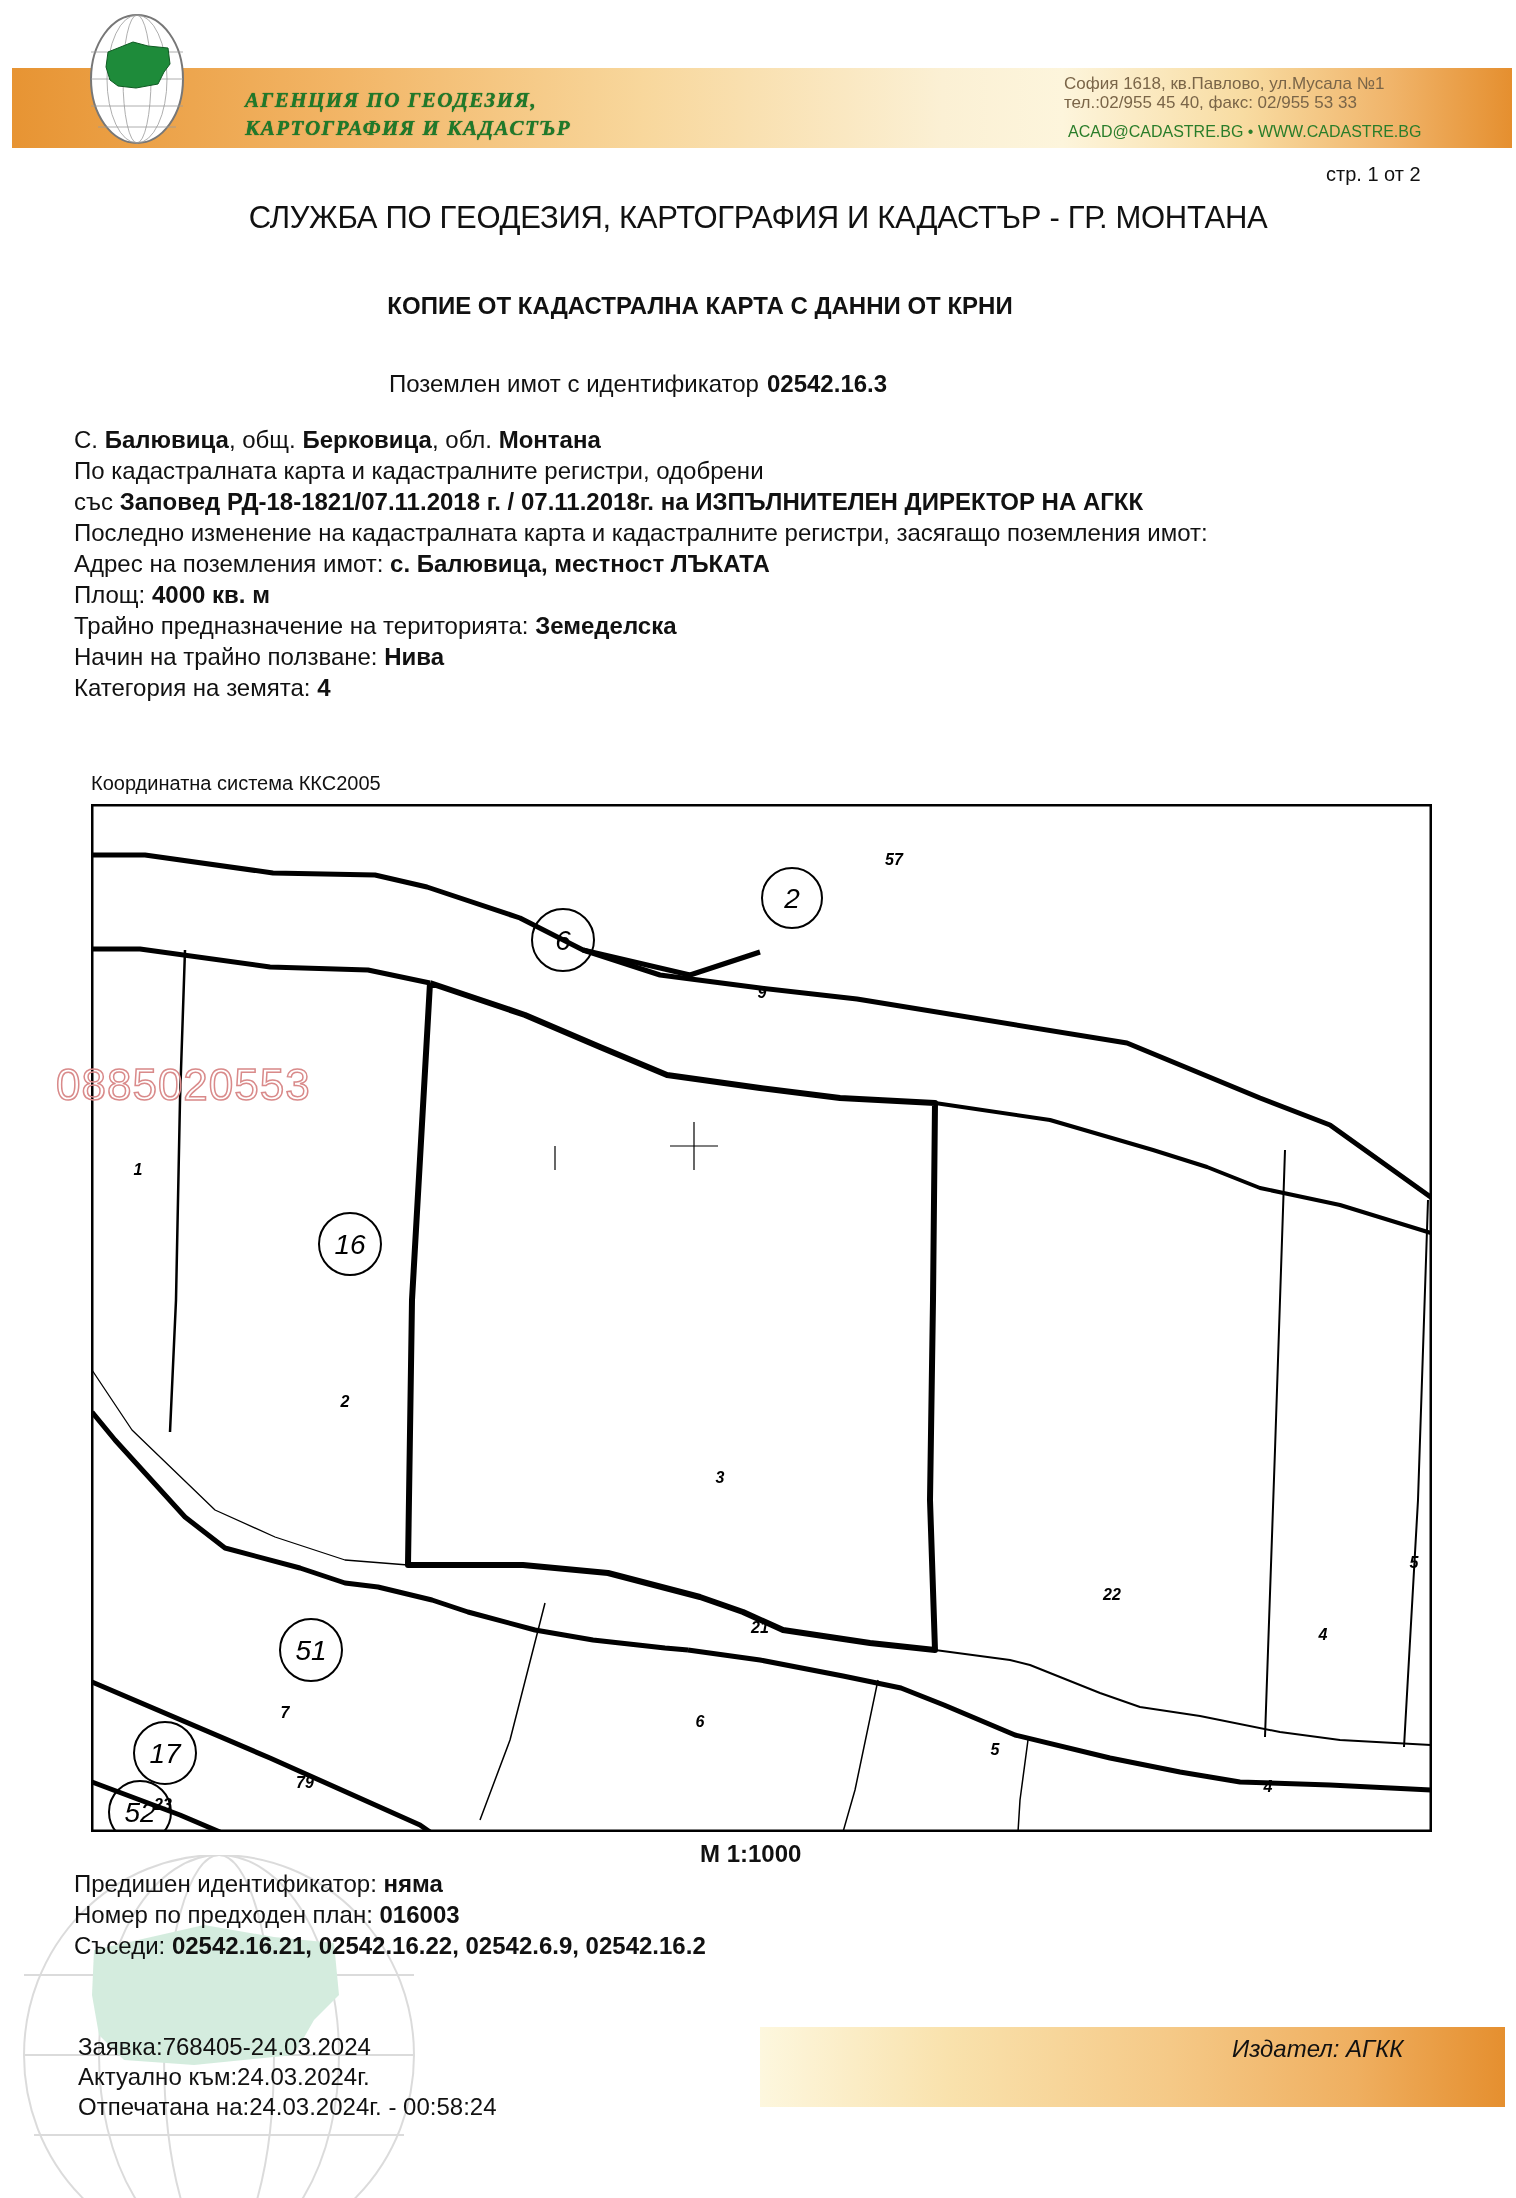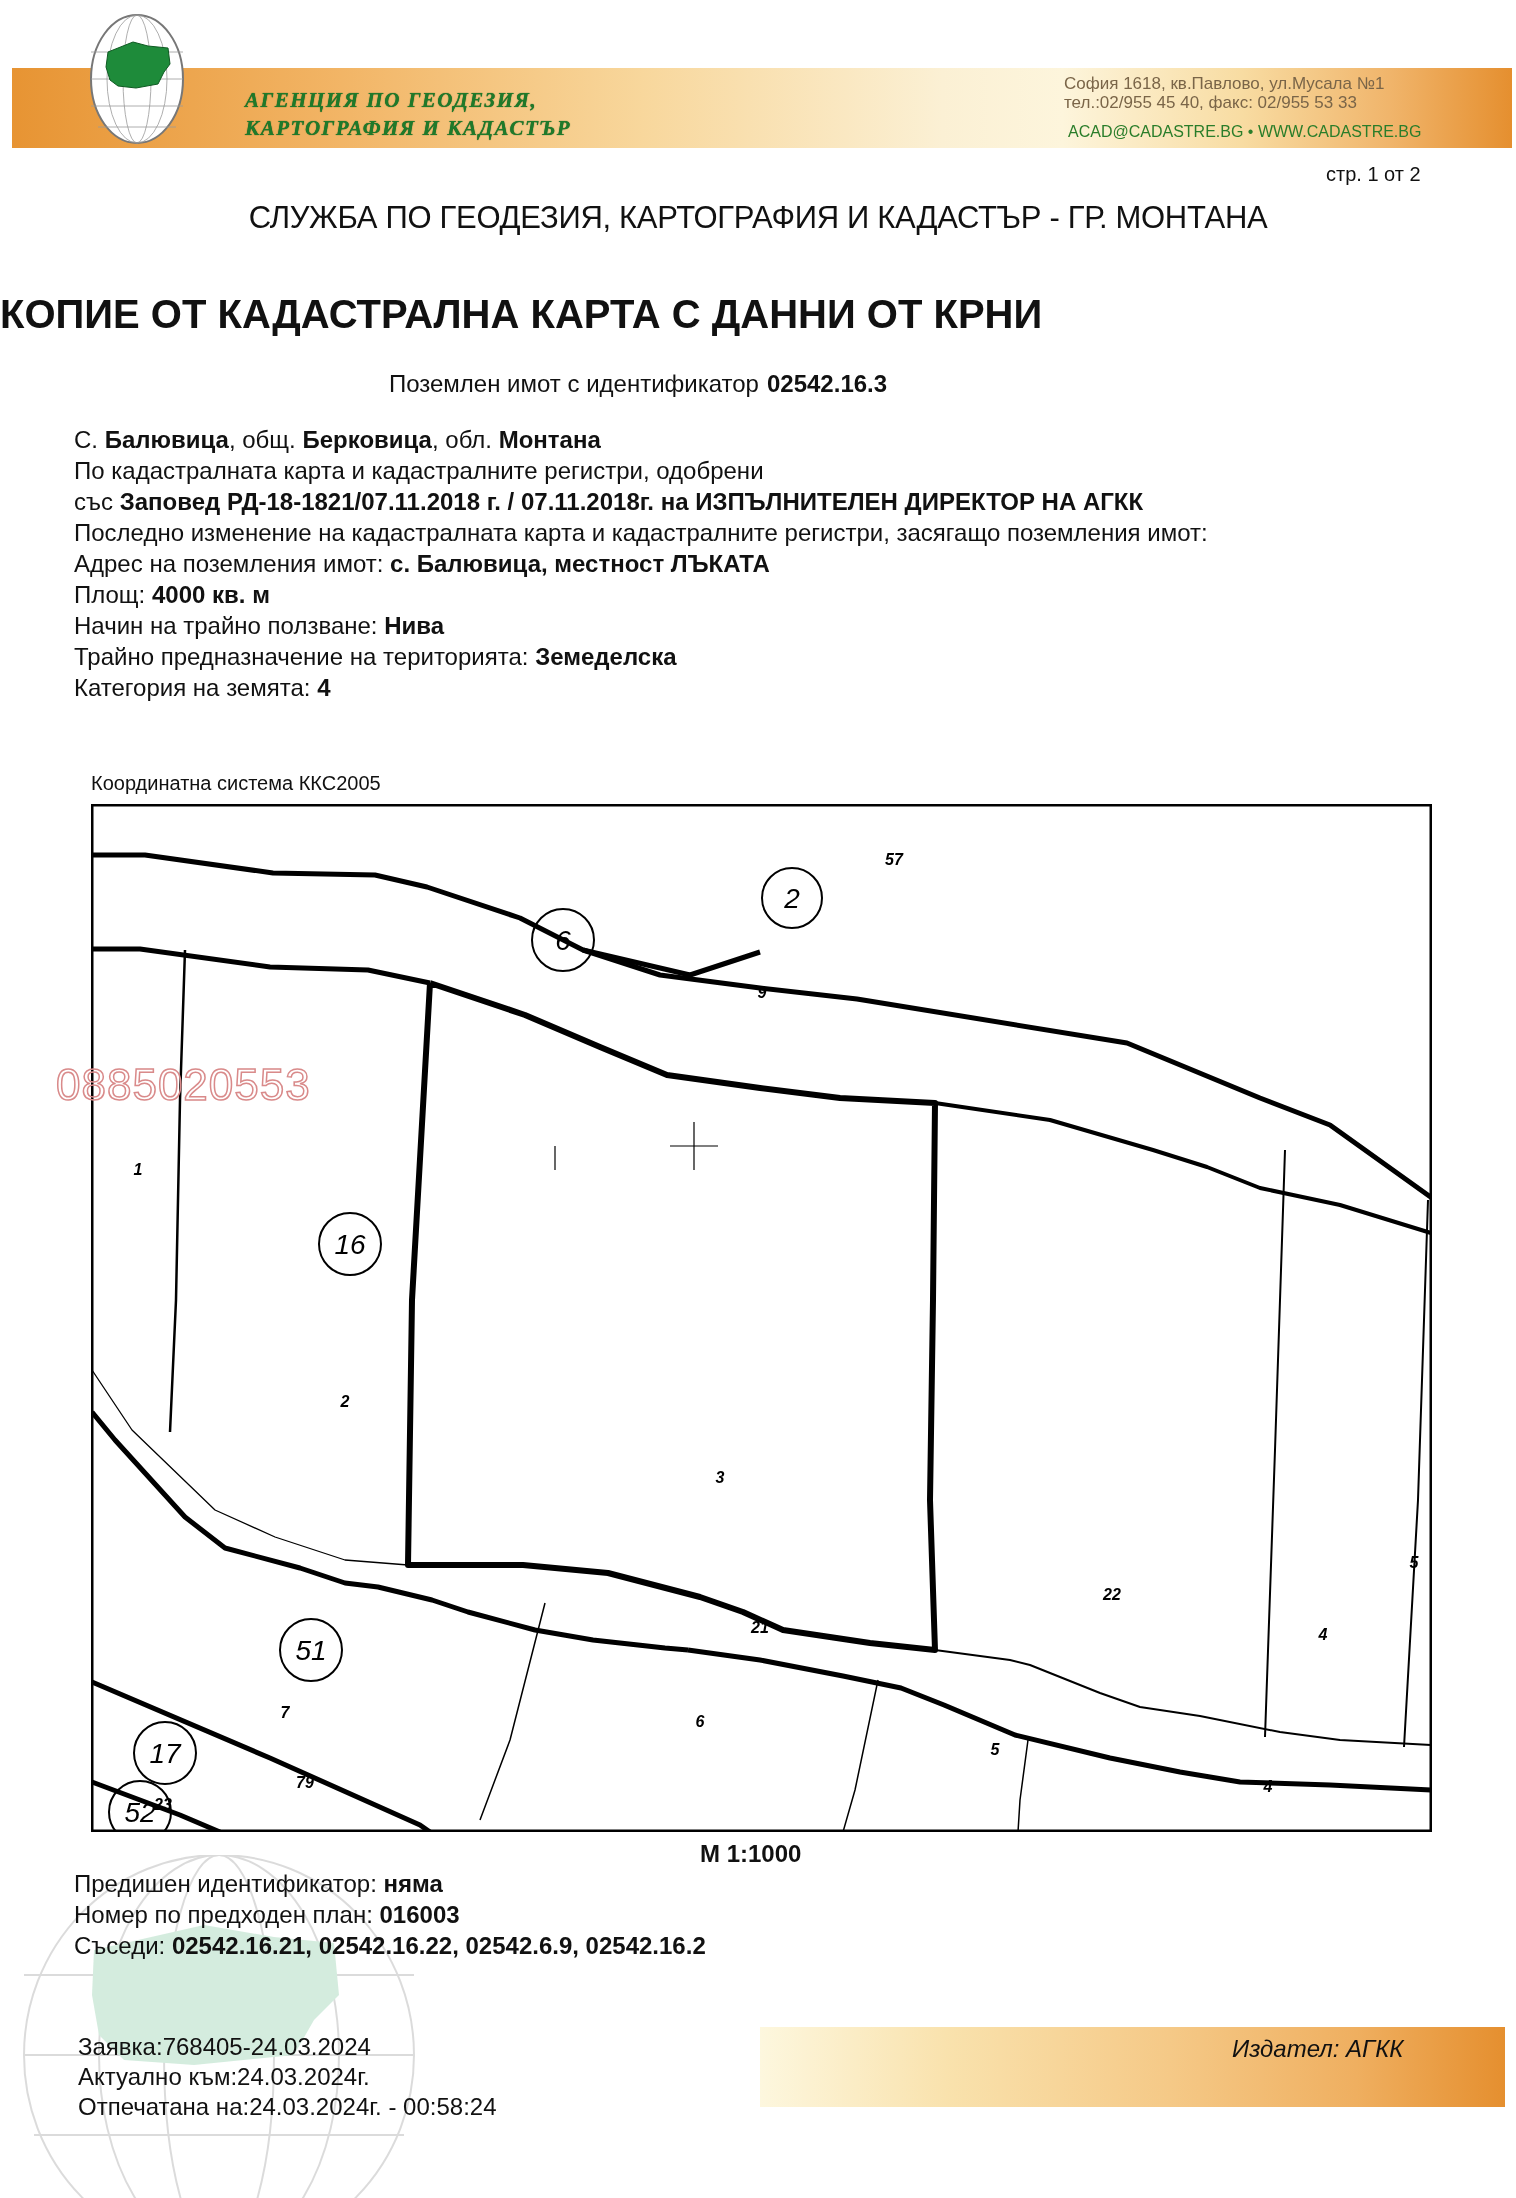--- a/index.html
+++ b/index.html
@@ -6,21 +6,21 @@
   body { width:1516px; height:2198px; position:relative; overflow:hidden; font-family:"Liberation Sans", sans-serif; color:#111; }
   .band { position:absolute; background:linear-gradient(90deg,#e79433 0%,#f2b566 22%,#f8d79c 42%,#fbf0d4 62%,#fdf5dc 70%,#f8dca2 82%,#f0b46a 92%,#e58f2f 100%); }
   .band-top { left:12px; top:68px; width:1500px; height:80px; }
   .band-bottom { left:760px; top:2027px; width:745px; height:80px; background:linear-gradient(90deg,#fdf7de 0%,#f9e2ad 25%,#f5c987 55%,#efaf60 80%,#e58f2f 100%); }
   .logo-globe { position:absolute; left:88px; top:12px; width:98px; height:135px; }
   .agency-name { position:absolute; left:245px; top:86px; color:#1f7a2a; font-weight:bold; font-style:italic; font-size:21px; line-height:28px; letter-spacing:1.5px; text-shadow:0 0 1px #0b4d14;font-family:Liberation Serif, serif; }
   .contact { position:absolute; left:1064px; top:74px; font-size:17px; line-height:19px; color:#7a6548; }
   .contact .web { color:#2a7d2a; font-size:16px; margin-top:10px; padding-left:4px; }
   .page-num { position:absolute; left:1326px; top:163px; font-size:20px; }
   .service-title { position:absolute; left:0; width:1516px; text-align:center; top:200px; font-size:31px; letter-spacing:-0.3px; }
-  .doc-title { position:absolute; left:0; width:1400px; text-align:left; top:292px; font-size:40px; font-weight:bold; }
+  .doc-title { position:absolute; left:0; width:1400px; text-align:center; top:292px; font-size:24px; font-weight:bold; }
   .id-line { position:absolute; left:0; width:1220px; text-align:center; top:370px; font-size:24px;padding-left:28px; }
   .id-line b { margin-left:8px; }
   .info { position:absolute; left:74px; top:424px; font-size:24px; line-height:31px; }
   .info b { font-weight:bold; }
   .coord { position:absolute; left:91px; top:772px; font-size:20px; }
   .map { position:absolute; left:91px; top:804px; width:1341px; height:1028px; }
   .scale { position:absolute; left:700px; top:1840px; font-size:24px; font-weight:bold; }
   .extra { position:absolute; left:74px; top:1868px; font-size:24px; line-height:31px; z-index:2; }
   .footer-meta { position:absolute; left:78px; top:2032px; font-size:24px; line-height:30px; z-index:2; }
   .publisher { position:absolute; left:1232px; top:2035px; font-size:24px; font-style:italic; }
@@ -62,22 +62,22 @@
 
 <div class="info">
   <div>
     <span>С.</span> <b>Балювица</b><span>, общ.</span> <b>Берковица</b><span>, обл.</span> <b>Монтана</b>
   </div>
   <div>По кадастралната карта и кадастралните регистри, одобрени</div>
   <div><span>със</span> <b>Заповед РД-18-1821/07.11.2018 г. / 07.11.2018г. на ИЗПЪЛНИТЕЛЕН ДИРЕКТОР НА АГКК</b></div>
   <div>Последно изменение на кадастралната карта и кадастралните регистри, засягащо поземления имот:</div>
   <div><span>Адрес на поземления имот:</span> <b>с. Балювица, местност ЛЪКАТА</b></div>
   <div><span>Площ:</span> <b>4000 кв. м</b></div>
+  <div><span>Трайно предназначение на територията:</span> <b>Земеделска</b></div>
   <div><span>Начин на трайно ползване:</span> <b>Нива</b></div>
-  <div><span>Трайно предназначение на територията:</span> <b>Земеделска</b></div>
   <div><span>Категория на земята:</span> <b>4</b></div>
 </div>
 
 <div class="coord">Координатна система ККС2005</div>
 
 <svg class="map" viewBox="91 804 1341 1028" fill="none" stroke="#000" stroke-linejoin="round">
   <rect x="92" y="805" width="1339" height="1026" stroke-width="3"></rect>
 
   <polyline stroke-width="5" points="92,855 145,855 273,873 375,875 427,887 583,950 760,952 857,999 1127,1043 1260,1098 1431,1098" style="display:none"></polyline>
   <polyline stroke-width="5" points="92,855 145,855 273,873 375,875 427,887 520,918 583,950 690,975 760,952"></polyline>

